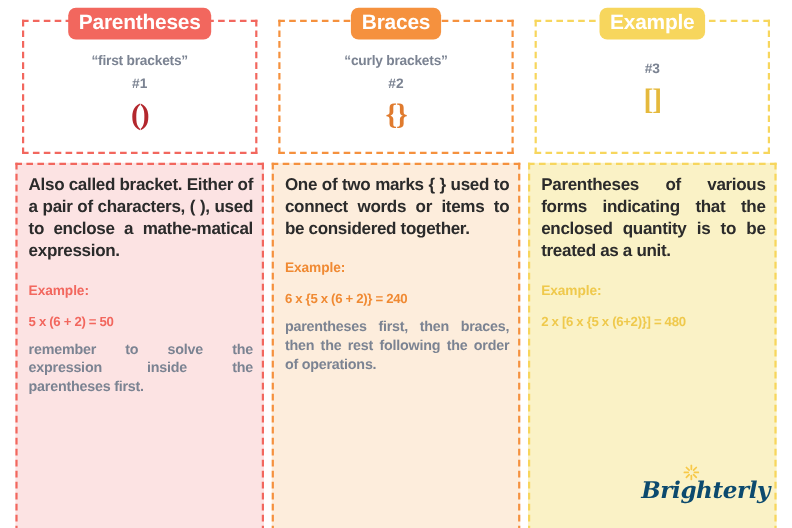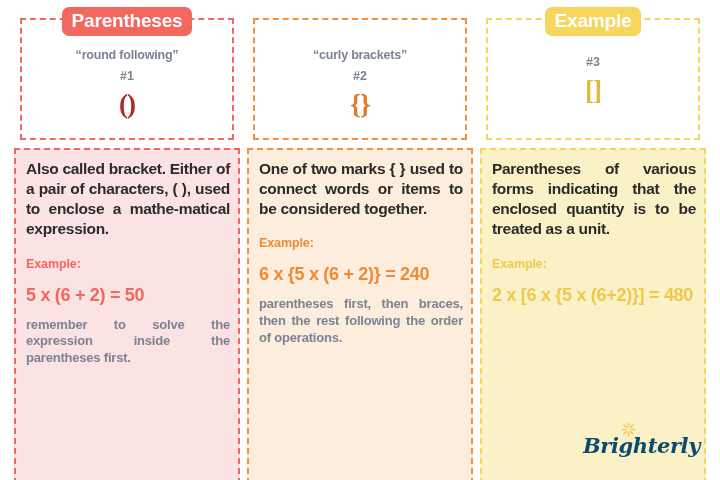--- a/index.html
+++ b/index.html
@@ -123,21 +123,21 @@
   }
   .example-label {
     margin-top: 17px;
     font-size: 12.5px;
     font-weight: bold;
     color: var(--accent-text);
     letter-spacing: -0.1px;
   }
   .equation {
     margin-top: 14px;
-    font-size: 18px;
+    font-size: 12px;
     font-weight: bold;
     color: var(--accent-text);
     letter-spacing: -0.3px;
     white-space: nowrap;
   }
   .note {
     margin-top: 11px;
     font-size: 13px;
     font-weight: bold;
     color: #7b8392;
@@ -179,36 +179,39 @@
 
   <div class="columns">
 
     <div class="column" style="--accent:#F2675E; --accent-text:#F2675E; --card-bg:#FCE3E3; --symbol:#B3272D;">
       <div class="header-box">
         <div class="header-top-rule"></div>
         <div class="badge-wrap">
           <div class="badge">Parentheses</div>
         </div>
         <div class="header-inner">
-          <div class="alias">“round following”</div>
+          <div class="alias">“first brackets”</div>
           <div class="rank">#1</div>
           <div class="symbol">()</div>
         </div>
       </div>
       <div class="card">
         <p class="definition">Also called bracket. Either of a pair of characters, ( ), used to enclose a mathe-matical expression.</p>
         <div class="example-label">Example:</div>
         <div class="equation">5 x (6 + 2) = 50</div>
         <div class="note">remember to solve the expression inside the parentheses first.</div>
       </div>
     </div>
 
     <div class="column" style="--accent:#F5913E; --accent-text:#F08A33; --card-bg:#FDEDDC; --symbol:#E07B2E;">
       <div class="header-box">
         <div class="header-top-rule"></div>
+        <div class="badge-wrap">
+          <div class="badge">Braces</div>
+        </div>
         <div class="header-inner">
           <div class="alias">“curly brackets”</div>
           <div class="rank">#2</div>
           <div class="symbol">{}</div>
         </div>
       </div>
       <div class="card">
         <p class="definition">One of two marks { } used to connect words or items to be considered together.</p>
         <div class="example-label">Example:</div>
         <div class="equation">6 x {5 x (6 + 2)} = 240</div>

